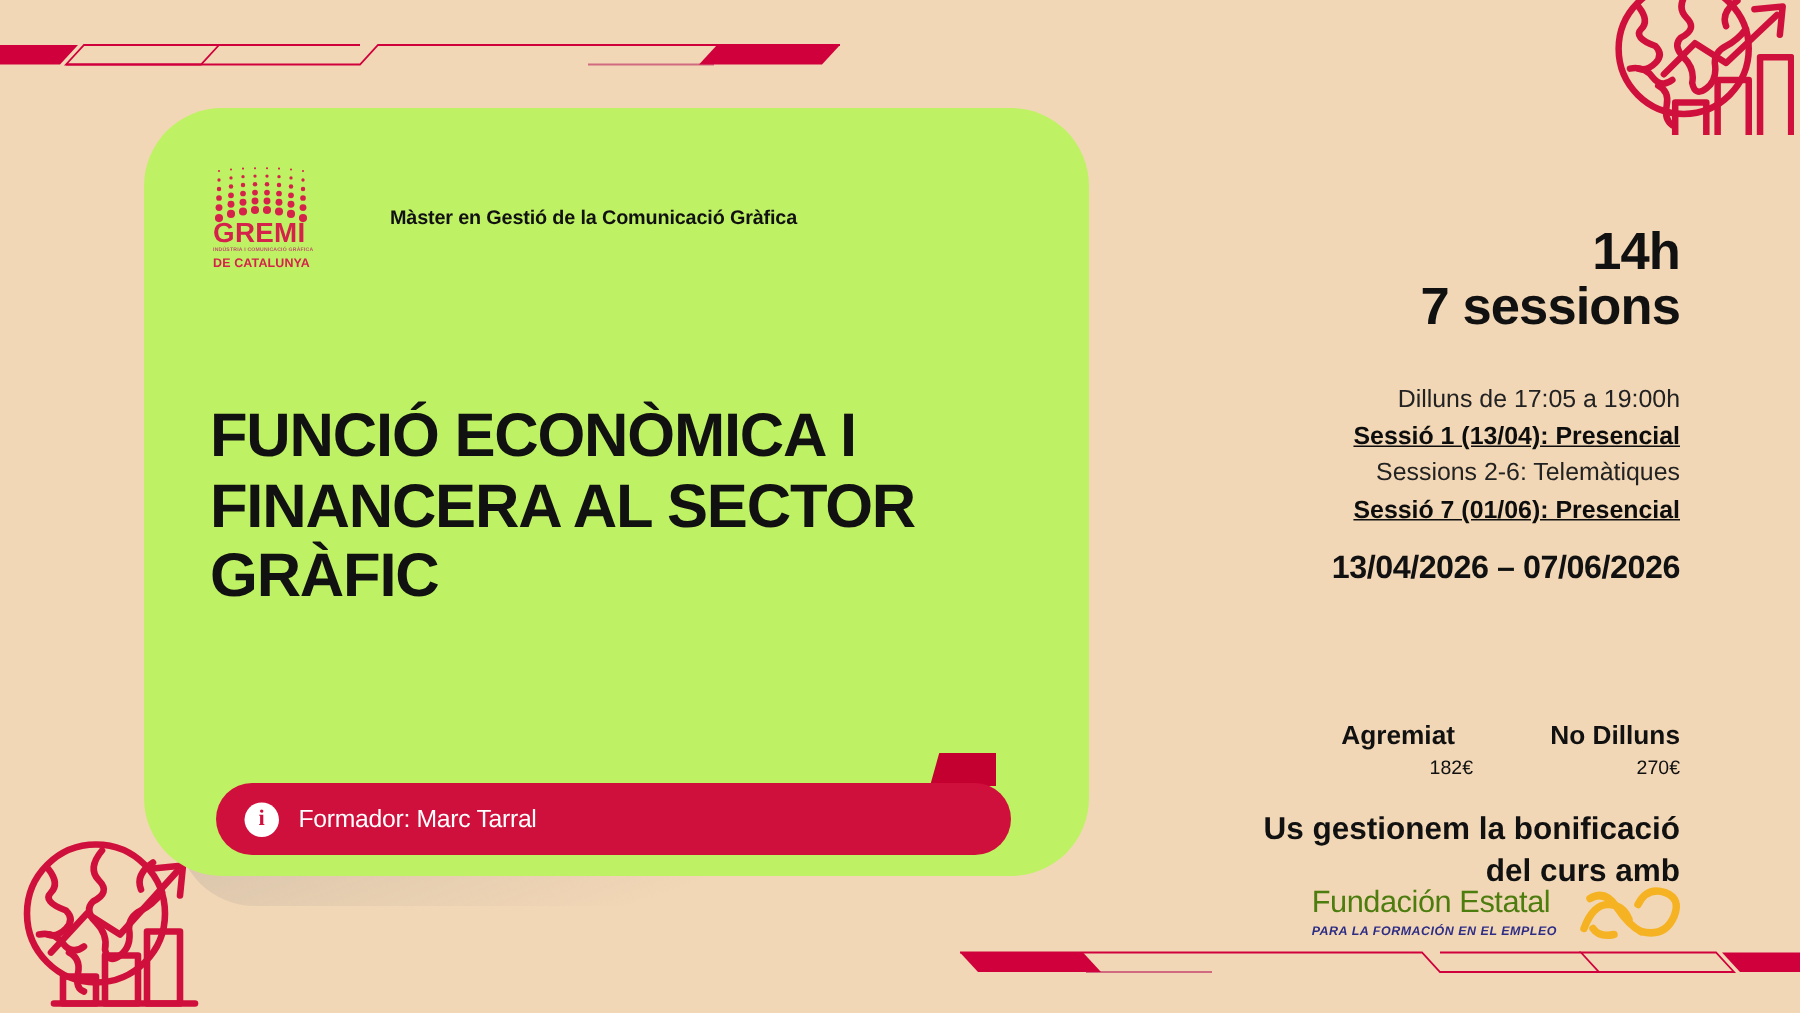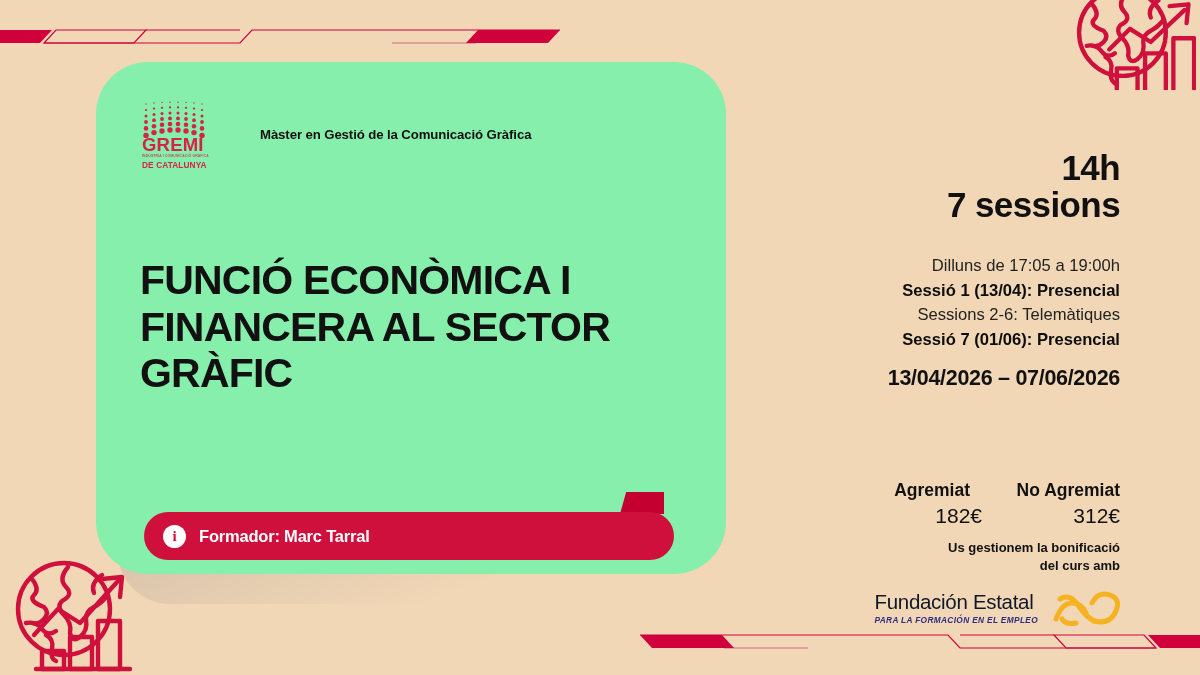--- a/index.html
+++ b/index.html
@@ -21,22 +21,22 @@
   .globe-bl { position:absolute; bottom:-2px; left:2px; width:140px; height:130px; }
 
   
   .card-shadow{
     position:absolute; left:118px; top:104px; width:600px; height:500px;
     border-radius:52px;
     background:linear-gradient(160deg,#9c8f83 0%, #c3b4a3 45%, rgba(210,193,172,0) 85%);
     filter: blur(0.4px);
   }
   .card{
-    position:absolute; left:96px; top:62px; width:630px; height:512px;
-    background:#86efac; border-radius:52px;
+    position:absolute; left:96px; top:72px; width:630px; height:512px;
+    background:#bef264; border-radius:52px;
   }
 
   
   .card-head{ position:absolute; left:46px; top:38px; display:flex; align-items:center; gap:14px;}
   .gremi-logo{ width:64px; height:72px; position:relative; }
   .gremi-dots{ position:absolute; left:0; top:0; width:64px; height:40px; }
   .gremi-word{
     position:absolute; left:0; top:36px; width:64px;
     font-family:"Liberation Sans", sans-serif;
     font-weight:700; font-size:18.5px; letter-spacing:0.2px;
@@ -74,46 +74,46 @@
     position:absolute; left:0; top:8px; width:100%; height:48px;
     background:#d0103c; border-radius:24px;
     display:flex; align-items:center; gap:13px; padding-left:19px;
   }
   .info-icon{
     width:23px; height:23px; border-radius:50%; background:#fff;
     display:flex; align-items:center; justify-content:center;
     font-weight:800; font-size:15px; color:#d0103c; flex:0 0 auto;
     font-family:"Liberation Serif", serif; line-height:1;
   }
-  .ribbon-text{ color:#fff; font-weight:700; font-size:16.5px; letter-spacing:-0.2px; }
+  .ribbon-text{ color:#fff; font-weight:400; font-size:16.5px; letter-spacing:-0.2px; }
 
   
   .right{
     position:absolute; right:80px; top:0; width:340px; height:675px;
     text-align:right; color:#111;margin-top:44px;
   }
   .hours{ position:absolute; right:0; top:105px; font-size:35px; font-weight:800; line-height:1.06; letter-spacing:-0.6px;}
   .sched{ position:absolute; right:0; top:210px; width:100%; font-size:16.6px; line-height:1.48; }
   .sched .lite{ font-weight:400; color:#222; }
-  .sched .bold{ font-weight:700; color:#0d0d0d; }
+  .sched .bold{ font-weight:700; color:#0d0d0d;text-decoration:underline; }
   .daterange{ position:absolute; right:0; top:322px; font-size:21.5px; font-weight:800; letter-spacing:-0.3px;}
 
   .prices{ position:absolute; right:0; top:436px; width:100%; }
   .price-head{ display:flex; justify-content:flex-end; gap:26px; font-size:17.5px; font-weight:700; }
   .price-head span:nth-child(1){ width:104px; text-align:right;}
   .price-head span:nth-child(2){ width:124px; text-align:right;}
-  .price-vals{ display:flex; justify-content:flex-end; gap:14px; font-size:21px; font-weight:400; margin-top:3px;}
+  .price-vals{ display:flex; justify-content:flex-end; gap:14px; font-size:13px; font-weight:400; margin-top:3px;}
   .price-vals span:nth-child(1){ width:104px; text-align:right;}
   .price-vals span:nth-child(2){ width:124px; text-align:right;}
 
-  .bonif{ position:absolute; right:0; top:495px; font-size:13px; font-weight:700; line-height:1.35; }
+  .bonif{ position:absolute; right:0; top:495px; font-size:21px; font-weight:700; line-height:1.35; }
 
   .fund{ position:absolute; right:-2px; top:543px; display:flex; align-items:center; gap:12px; }
   .fund-txt{ text-align:left; }
-  .fund-t1{ font-size:20.5px; font-weight:400; color:#0f172a; letter-spacing:-0.3px; line-height:1.05;}
+  .fund-t1{ font-size:20.5px; font-weight:400; color:#4d7c0f; letter-spacing:-0.3px; line-height:1.05;}
   .fund-t2{ font-size:8.3px; font-weight:700; font-style:italic; color:#2d2d86; letter-spacing:0.35px; margin-top:2px;}
   .fund-mark{ width:72px; height:42px; }
 </style>
 </head>
 <body>
 
 <svg class="deco deco-tl" viewBox="0 0 620 70">
   <path d="M0 30 L52 30 L40 43 L0 43 Z" fill="#d0003c"></path>
   <path d="M56 30 L146 30 L134 43 L44 43 Z" fill="none" stroke="#d0003c" stroke-width="1.2"></path>
   <path d="M146 30 L240 30" stroke="#d0003c" stroke-width="1.2" fill="none"></path>
@@ -258,25 +258,25 @@
     <div class="bold">Sessió 1 (13/04): Presencial</div>
     <div class="lite">Sessions 2-6: Telemàtiques</div>
     <div class="bold">Sessió 7 (01/06): Presencial</div>
   </div>
 
   <div class="daterange">13/04/2026 – 07/06/2026</div>
 
   <div class="prices">
     <div class="price-head">
       <span>Agremiat</span>
-      <span>No Agremiat</span>
+      <span>No Dilluns</span>
     </div>
     <div class="price-vals">
       <span>182€</span>
-      <span>312€</span>
+      <span>270€</span>
     </div>
   </div>
 
   <div class="bonif">
     <div>Us gestionem la bonificació</div>
     <div>del curs amb</div>
   </div>
 
   <div class="fund">
     <div class="fund-txt">

